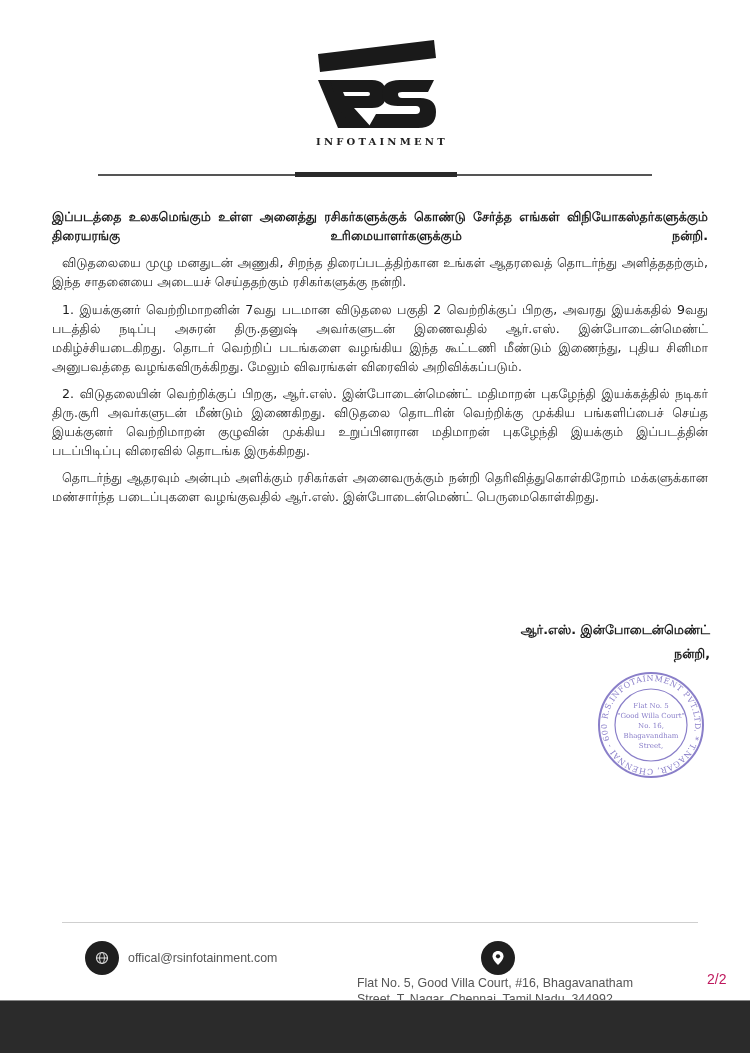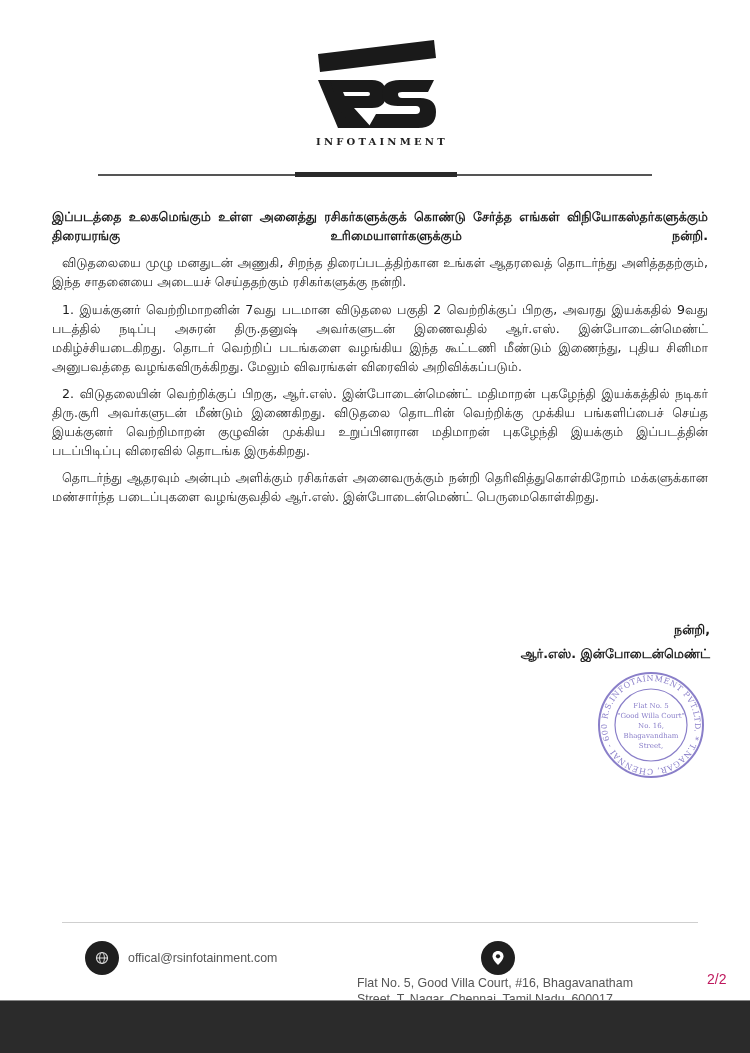--- a/index.html
+++ b/index.html
@@ -59,22 +59,22 @@
 
 <div class="body">
   <p class="para justify-all" style="margin-bottom:8px;font-weight:bold;">இப்படத்தை  உலகமெங்கும் உள்ள அனைத்து ரசிகர்களுக்குக் கொண்டு சேர்த்த எங்கள் விநியோகஸ்தர்களுக்கும் திரையரங்கு உரிமையாளர்களுக்கும் நன்றி.</p>
   <p class="para indent" style="margin-bottom:9px;">விடுதலையை  முழு மனதுடன் அணுகி, சிறந்த திரைப்படத்திற்கான உங்கள் ஆதரவைத் தொடர்ந்து அளித்ததற்கும், இந்த சாதனையை அடையச் செய்ததற்கும் ரசிகர்களுக்கு நன்றி.</p>
   <p class="para indent" style="margin-bottom:8px;">1. இயக்குனர் வெற்றிமாறனின் 7வது படமான  விடுதலை பகுதி 2 வெற்றிக்குப் பிறகு, அவரது இயக்கதில் 9வது படத்தில் நடிப்பு அசுரன் திரு.தனுஷ் அவர்களுடன் இணைவதில் ஆர்.எஸ். இன்போடைன்மெண்ட் மகிழ்ச்சியடைகிறது. தொடர் வெற்றிப் படங்களை வழங்கிய இந்த கூட்டணி மீண்டும் இணைந்து, புதிய சினிமா அனுபவத்தை வழங்கவிருக்கிறது. மேலும் விவரங்கள் விரைவில் அறிவிக்கப்படும்.</p>
   <p class="para indent" style="margin-bottom:8px;">2. விடுதலையின் வெற்றிக்குப் பிறகு, ஆர்.எஸ். இன்போடைன்மெண்ட் மதிமாறன் புகழேந்தி இயக்கத்தில் நடிகர் திரு.சூரி அவர்களுடன்  மீண்டும் இணைகிறது. விடுதலை தொடரின் வெற்றிக்கு முக்கிய பங்களிப்பைச் செய்த இயக்குனர் வெற்றிமாறன் குழுவின் முக்கிய உறுப்பினரான மதிமாறன் புகழேந்தி இயக்கும் இப்படத்தின் படப்பிடிப்பு விரைவில் தொடங்க இருக்கிறது.</p>
   <p class="para indent">தொடர்ந்து ஆதரவும் அன்பும் அளிக்கும் ரசிகர்கள் அனைவருக்கும் நன்றி தெரிவித்துகொள்கிறோம் மக்களுக்கான மண்சார்ந்த படைப்புகளை வழங்குவதில் ஆர்.எஸ். இன்போடைன்மெண்ட் பெருமைகொள்கிறது.</p>
 </div>
 
 <div class="signoff">
+  <div>ஆர்.எஸ். இன்போடைன்மெண்ட்</div>
   <div>நன்றி,</div>
-  <div>ஆர்.எஸ். இன்போடைன்மெண்ட்</div>
 </div>
 
 <div class="stamp">
   <svg width="110" height="110" viewBox="0 0 110 110">
     <circle cx="55" cy="55" r="52" fill="none" stroke="#8a7fc9" stroke-width="2"></circle>
     <circle cx="55" cy="55" r="36" fill="none" stroke="#8a7fc9" stroke-width="1.2"></circle>
     <defs>
       <path id="ringPath" d="M55,55 m-44,0 a44,44 0 1,1 88,0 a44,44 0 1,1 -88,0"></path>
     </defs>
     <text font-family="DejaVu Serif, serif" font-size="8" fill="#8a7fc9" letter-spacing="0.6">
@@ -105,19 +105,19 @@
 
 <div class="footer-item addr-item">
   <div class="footer-icon">
     <svg width="14" height="16" viewBox="0 0 14 16">
       <path d="M7,1 C3.7,1 1.5,3.4 1.5,6.3 C1.5,10 7,15 7,15 C7,15 12.5,10 12.5,6.3 C12.5,3.4 10.3,1 7,1 Z" fill="#fff"></path>
       <circle cx="7" cy="6.3" r="2.1" fill="#1f1f1f"></circle>
     </svg>
   </div>
   <div class="footer-text">
     <div>Flat No. 5, Good Villa Court, #16, Bhagavanatham</div>
-    <div>Street, T. Nagar, Chennai, Tamil Nadu, 600017</div>
+    <div>Street, T. Nagar, Chennai, Tamil Nadu, 344992</div>
   </div>
 </div>
 
 <div class="page-num">2/2</div>
 
 <div class="bottom-bar"></div>
 
 </body></html>

